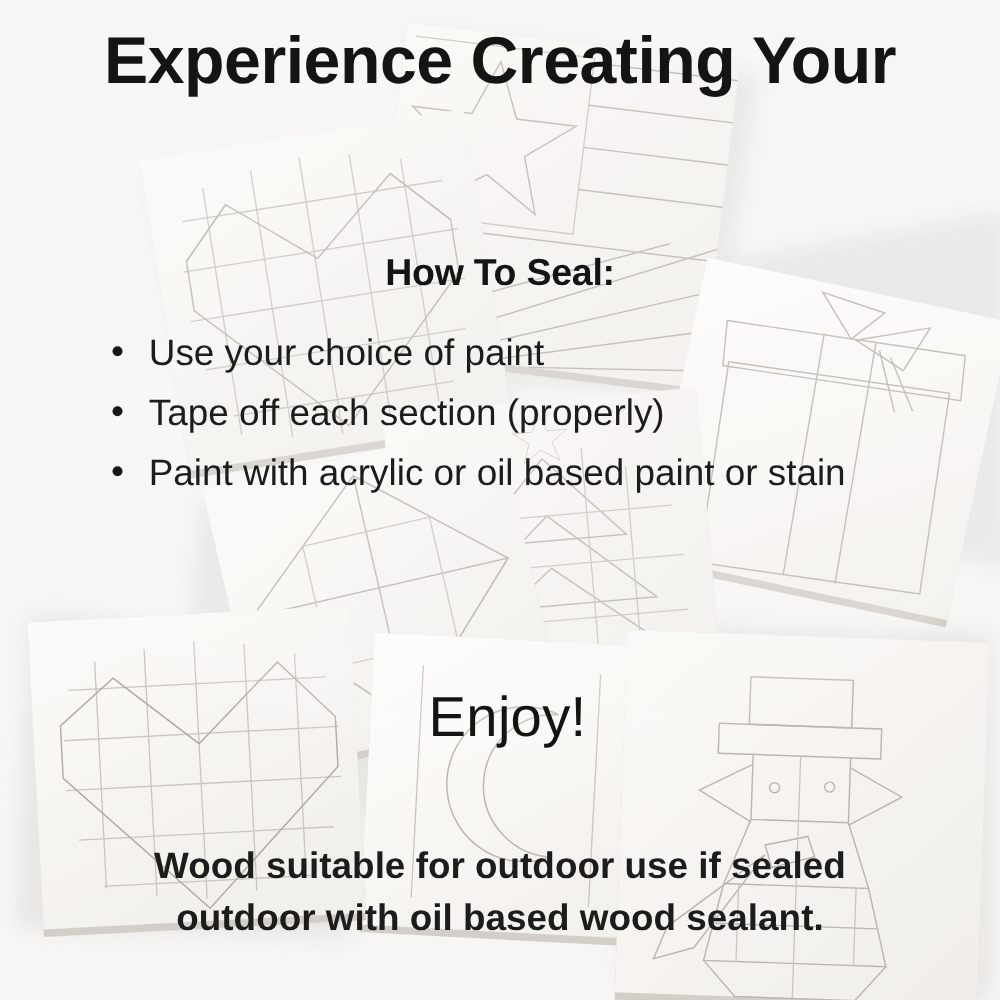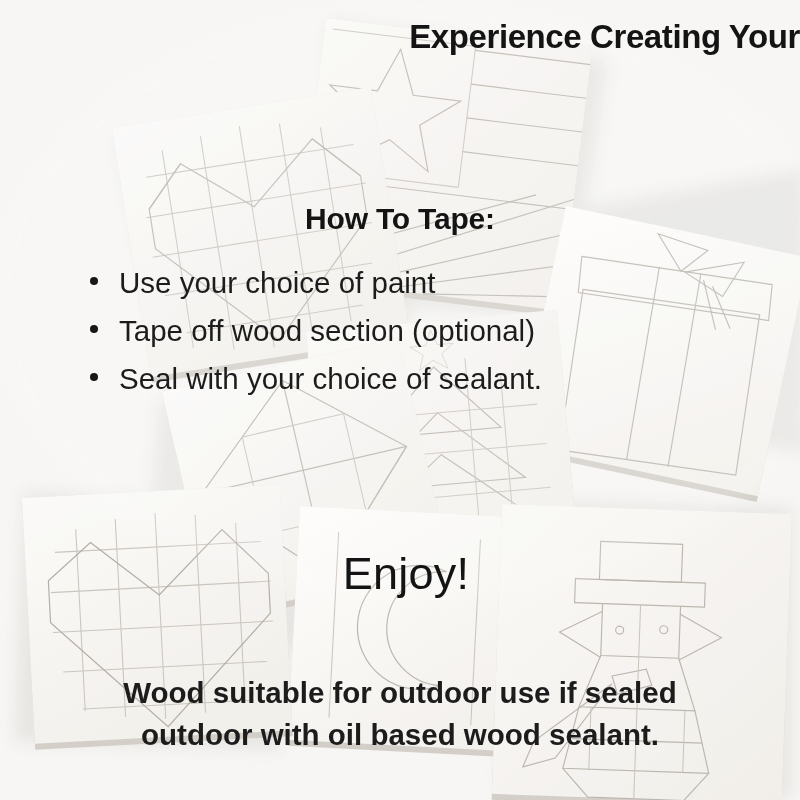--- a/index.html
+++ b/index.html
@@ -23,23 +23,23 @@
   
   #overlay{
     position:absolute;inset:0;
     width:800px;height:800px;
     color:#161616;
   }
 
   .title{
     position:absolute;
     left:0;right:0;top:18px;
-    text-align:right;
+    text-align:center;
     font-weight:bold;
-    font-size:33px;
+    font-size:53px;
     line-height:1.18;
     letter-spacing:-0.4px;
     color:#141414;
   }
 
   .subhead{
     position:absolute;
     left:0;right:0;top:202px;
     text-align:center;
     font-weight:bold;
@@ -329,34 +329,34 @@
     <rect x="0" y="0" width="800" height="800" fill="#ffffff" opacity="0.13"></rect>
     <ellipse cx="420" cy="300" rx="430" ry="300" fill="#ffffff" opacity="0.16" filter="url(#soft2)"></ellipse>
   </svg>
 
   <div id="overlay">
 
     <div class="title">
       <div>Experience Creating Your</div>
     </div>
 
-    <div class="subhead">How To Tape:</div>
+    <div class="subhead">How To Seal:</div>
 
     <ul class="bullets">
       <li>
         <span class="dot"></span>
         <span>Use your choice of paint</span>
       </li>
       <li>
         <span class="dot"></span>
-        <span>Tape off wood section (optional)</span>
+        <span>Tape off each section (properly)</span>
       </li>
       <li>
         <span class="dot"></span>
-        <span>Seal with your choice of sealant.</span>
+        <span>Paint with acrylic or oil based paint or stain</span>
       </li>
     </ul>
 
     <div class="enjoy">Enjoy!</div>
 
     <div class="footer">
       <div>Wood suitable for outdoor use if sealed</div>
       <div>outdoor with oil based wood sealant.</div>
     </div>
 

